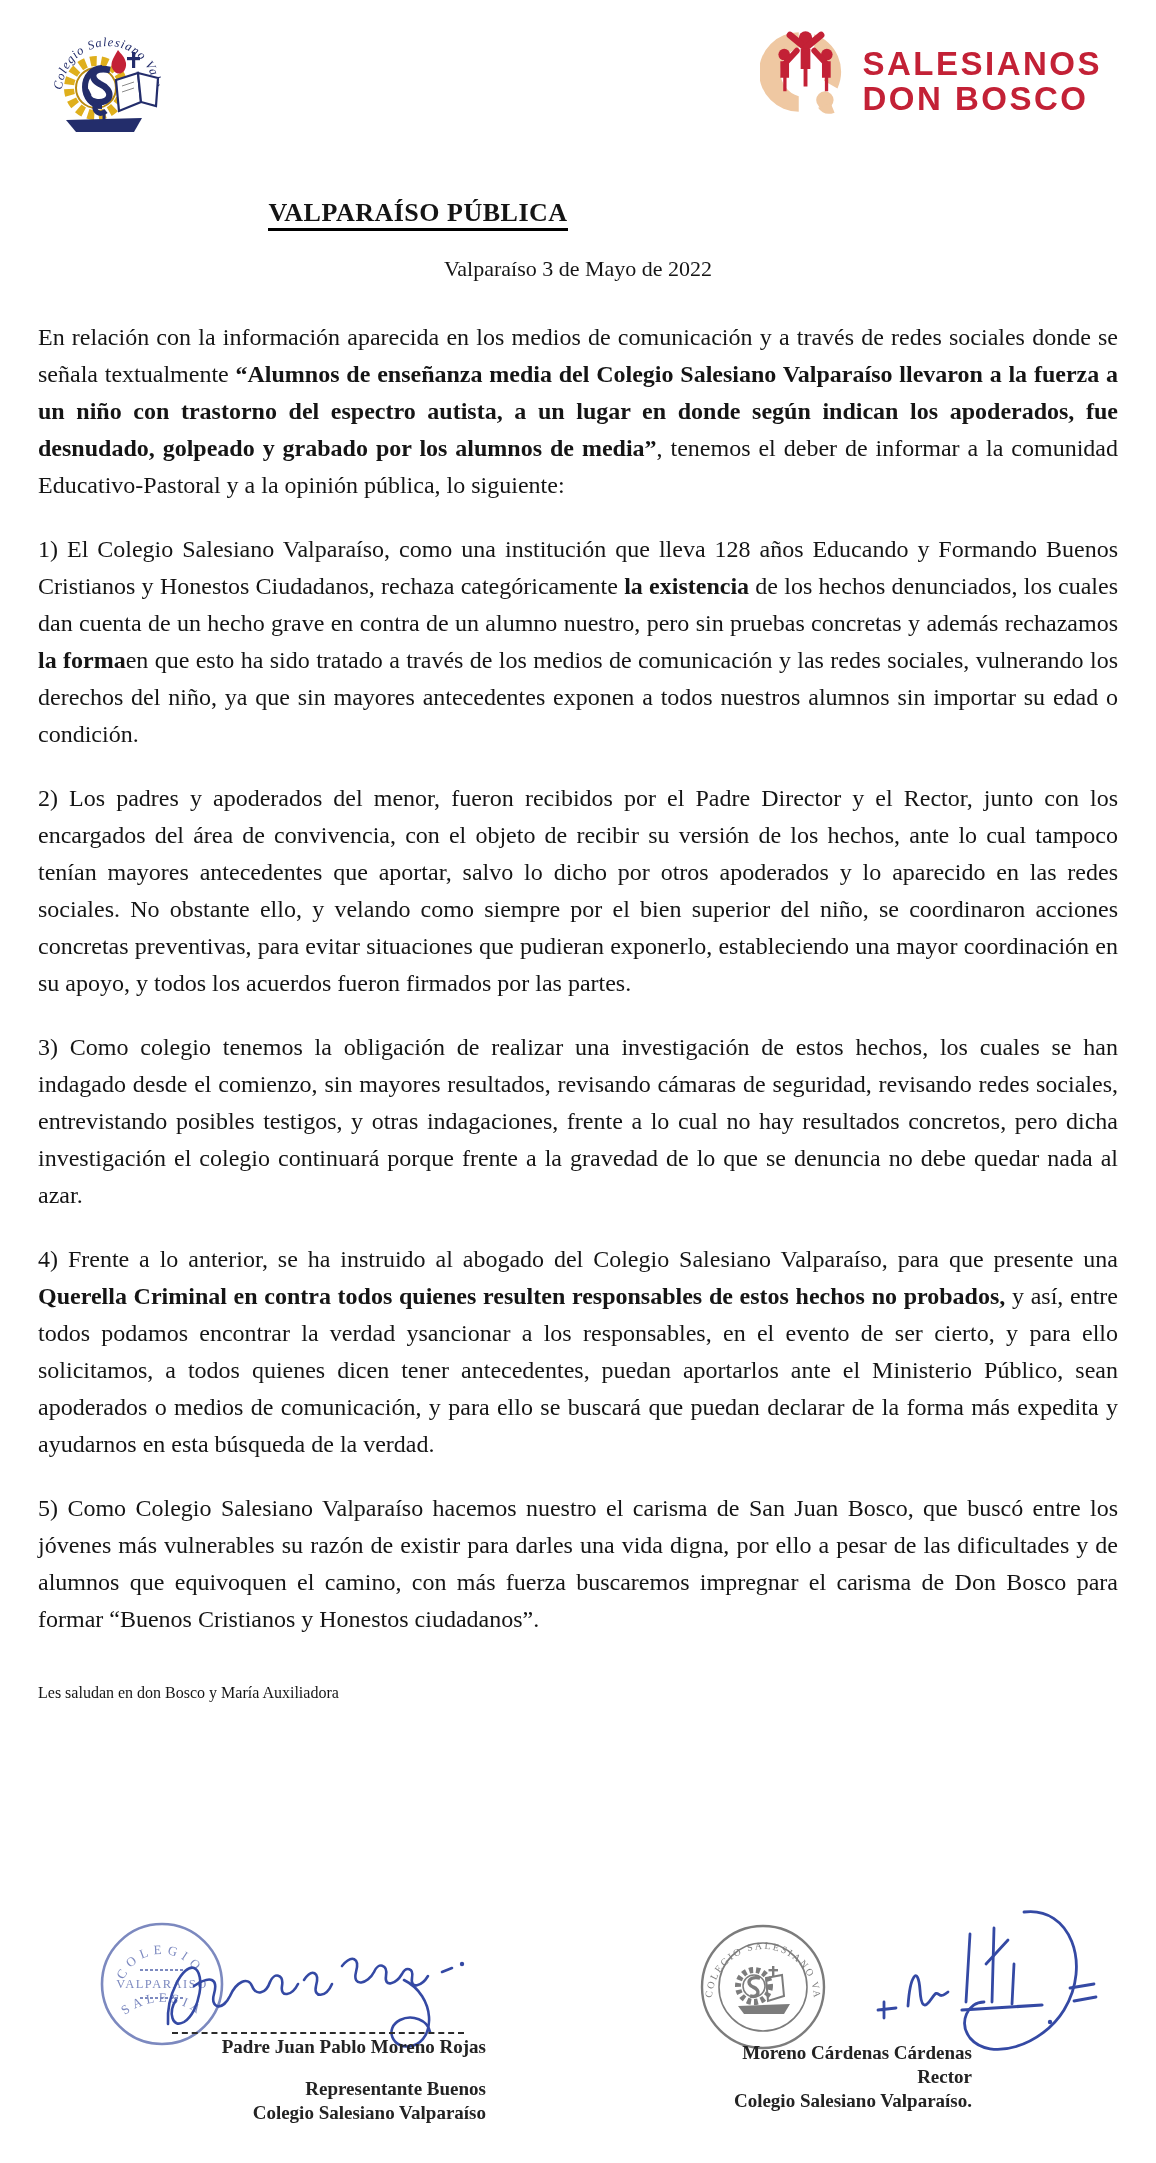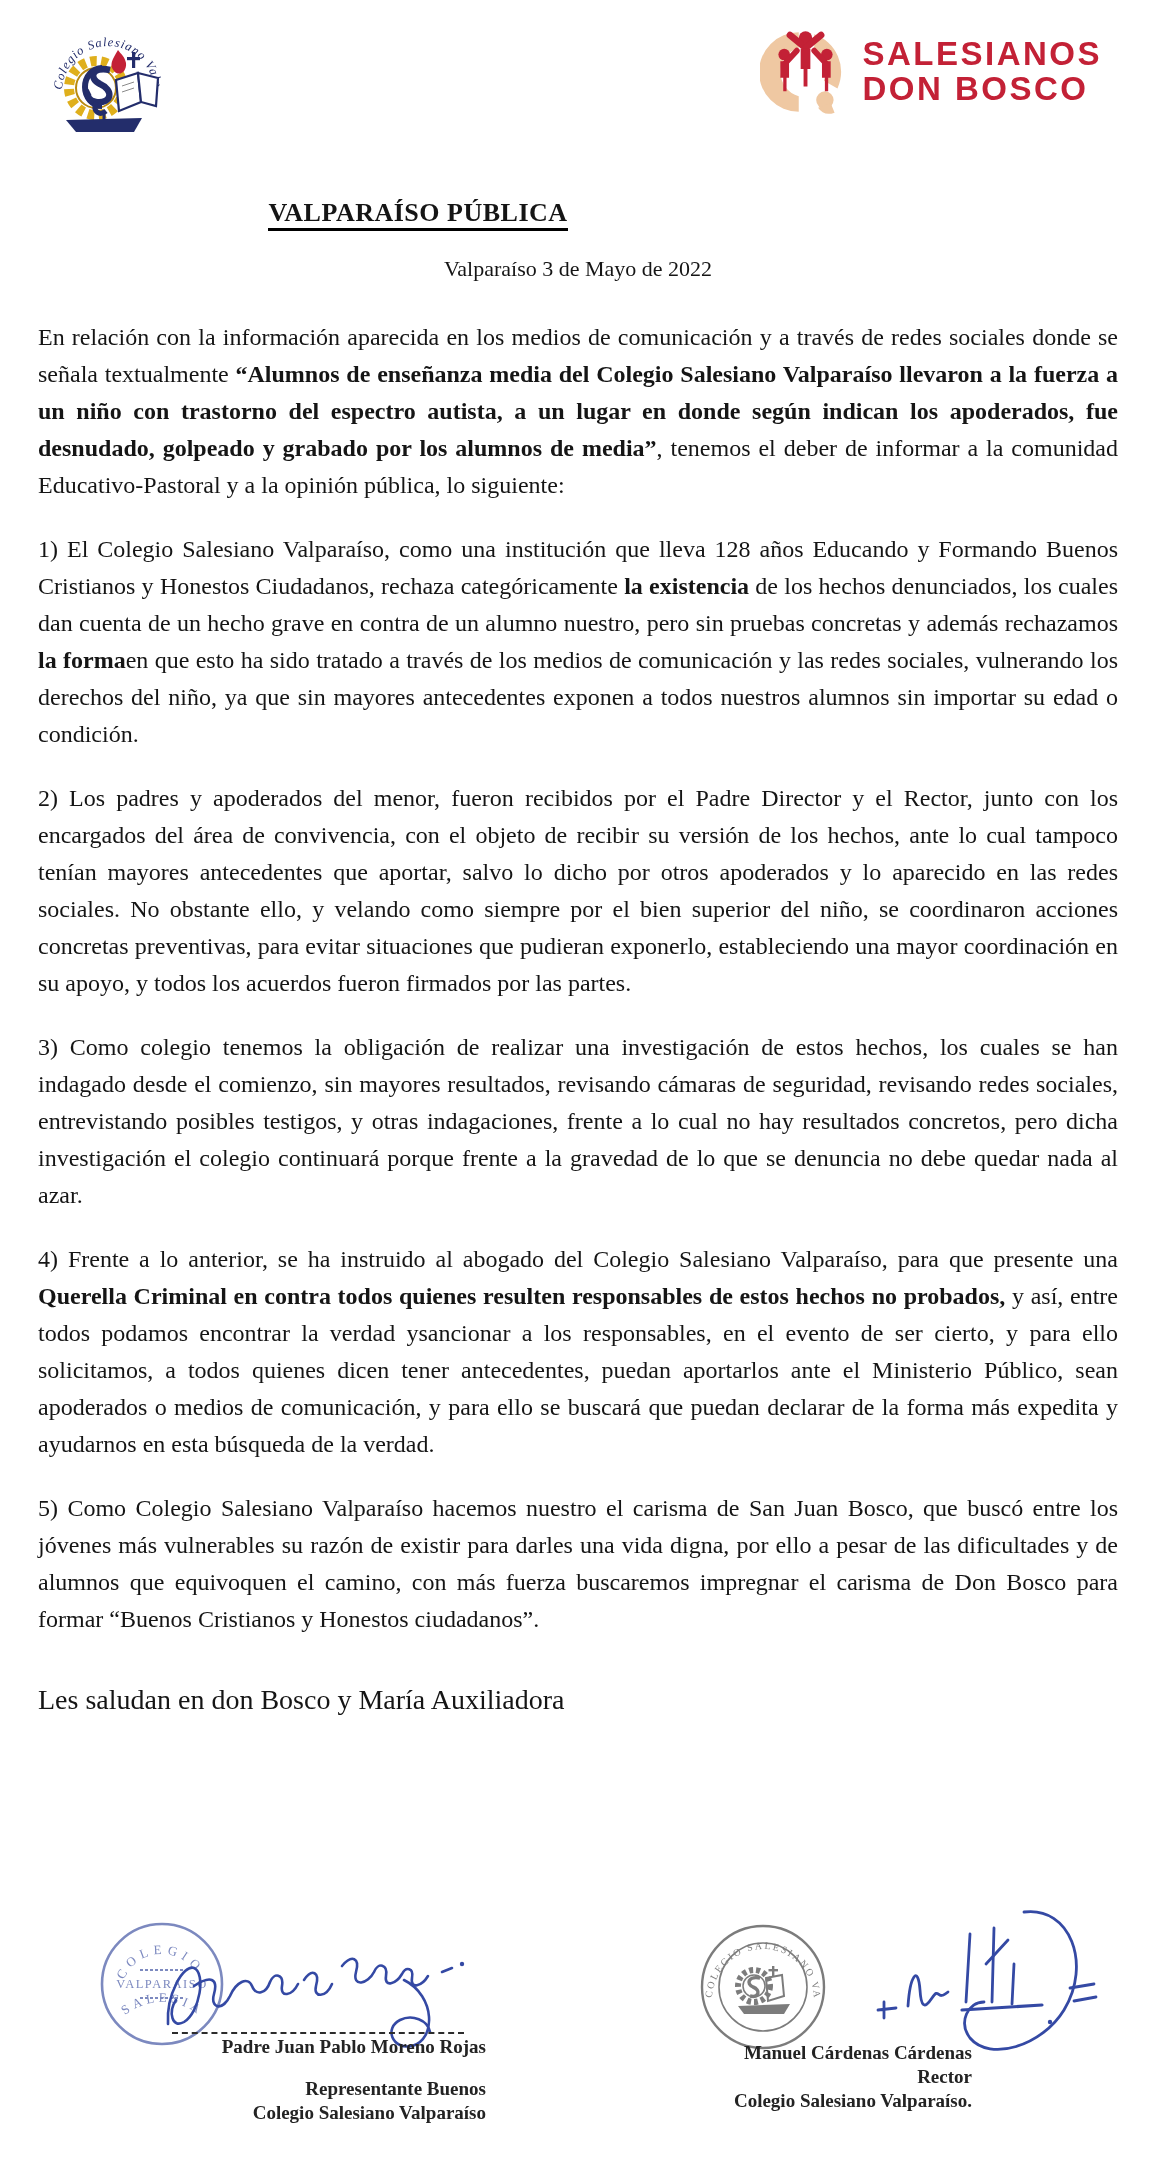--- a/index.html
+++ b/index.html
@@ -8,34 +8,34 @@
     width:1156px;height:2163px;
     margin:0 auto;
     background:#ffffff;
     font-family:"Liberation Serif",serif;
     color:#151515;
     overflow:hidden;
   }
   .content{padding:150px 38px 0 38px;}
   
   .crest{position:absolute;left:46px;top:16px;width:122px;height:132px;}
-  .sdb-logo{position:absolute;right:54px;top:26px;display:flex;align-items:center;gap:10px;}
+  .sdb-logo{position:absolute;right:54px;top:26px;display:flex;align-items:flex-end;gap:10px;}
   .sdb-mark{width:92px;height:90px;}
   .sdb-word{font-family:"Liberation Sans",sans-serif;font-weight:bold;color:#C32136;
             font-size:33px;line-height:35px;letter-spacing:2.5px;white-space:nowrap;}
   
   .doc-title{width:760px;margin:48px 0 0 0;text-align:center;
              font-size:26px;font-weight:bold;letter-spacing:0.5px;}
   .doc-title span{border-bottom:3px solid #000;padding-bottom:1px;}
   .doc-date{margin-top:28px;text-align:center;font-size:22px;}
   
   .para{margin:27px 0 0 0;font-size:24px;line-height:37px;text-align:justify;}
   .para.first{margin-top:37px;}
   .b{font-weight:bold;}
-  .closing{margin-top:46px;font-size:28px;}
+  .closing{margin-top:46px;font-size:16px;}
   
   .sig-area{position:absolute;left:0;top:1902px;width:1156px;height:261px;}
   .sig-text{position:absolute;text-align:right;font-weight:bold;font-size:19px;line-height:22px;color:#232323;}
   .stamp-left{position:absolute;left:96px;top:16px;width:132px;height:132px;opacity:.8;}
   .sign-left{position:absolute;left:158px;top:22px;width:336px;height:136px;}
   .dash-left{position:absolute;left:172px;top:130px;width:292px;border-top:2px dashed #2c2c2c;}
   .name-left{left:150px;top:134px;width:336px;}
   .role-left{left:150px;top:176px;width:336px;}
   .org-left{left:150px;top:200px;width:336px;}
   .stamp-right{position:absolute;left:698px;top:20px;width:130px;height:130px;opacity:.85;}
@@ -189,18 +189,18 @@
     <svg class="sign-right" viewBox="0 0 258 176">
       <path class="ink" stroke-width="2.8" d="M12,114 l0,-16 M6,106 l18,-2"></path>
       <path class="ink" stroke-width="2.8" d="M36,102 C38,72 46,60 48,86 C49,102 52,106 60,94 C68,82 64,98 76,88"></path>
       <path class="ink" stroke-width="2.8" d="M98,30 L94,98 M122,24 L120,98 M142,60 L140,100"></path>
       <path class="ink" stroke-width="2.8" d="M114,60 L136,36"></path>
       <path class="ink" stroke-width="3.2" d="M90,106 L170,101"></path>
       <path class="ink" stroke-width="2.8" d="M198,84 l24,-4 M202,97 l22,-4"></path>
       <path class="ink" stroke-width="2.8" d="M152,8 C198,2 220,60 192,106 C170,142 118,158 98,134 C86,118 96,98 112,98"></path>
       <circle cx="178" cy="118" r="2.2" fill="#3449A4"></circle>
     </svg>
-    <div class="sig-text name-right">Manuel Cárdenas Cárdenas</div>
+    <div class="sig-text name-right">Moreno Cárdenas Cárdenas</div>
     <div class="sig-text role-right">Rector</div>
     <div class="sig-text org-right">Colegio Salesiano Valparaíso.</div>
 
   </div>
 </div>
 
 </body></html>

